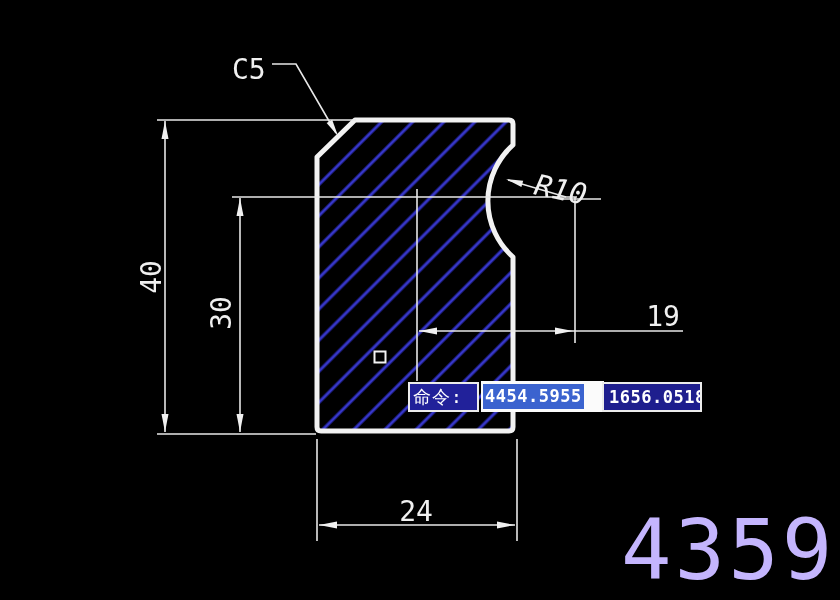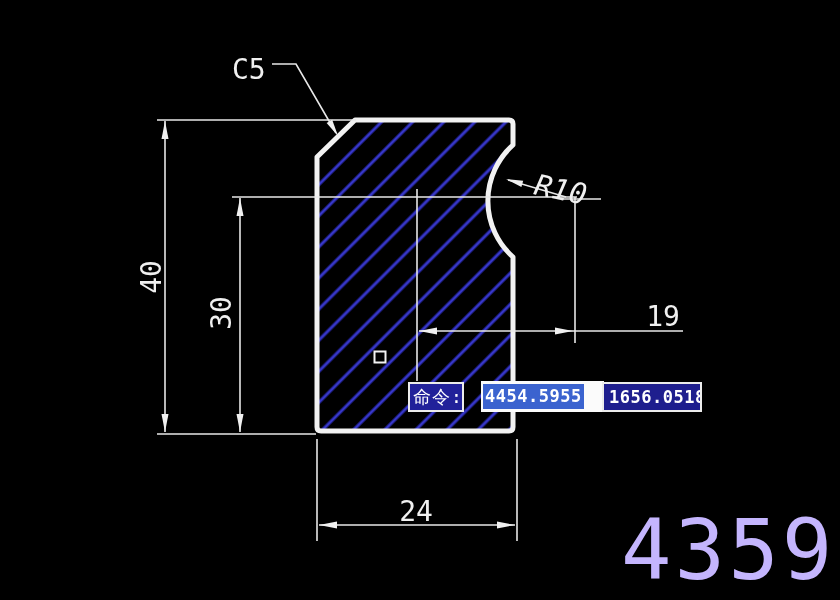--- a/index.html
+++ b/index.html
@@ -11,21 +11,21 @@
   svg text{fill:#f0f0f0;font-family:"DejaVu Sans Mono",monospace;}
   .dim-text{font-size:28px;}
   .r10-text{font-size:29px;font-style:italic;}
 
   
   .cmd-box{
     position:absolute;box-sizing:border-box;display:flex;align-items:center;
     border:2px solid #ececec;color:#ffffff;background:#21219a;
     font-size:18px;line-height:1;white-space:nowrap;overflow:hidden;
   }
-  #cmd-prompt{left:408px;top:382px;width:56px;height:30px;padding-left:3px;letter-spacing:1px;}
+  #cmd-prompt{left:408px;top:382px;width:71px;height:30px;padding-left:3px;letter-spacing:1px;}
   #coord-x-field{
     position:absolute;box-sizing:border-box;left:481px;top:381px;width:123px;height:31px;
     background:#fbfbfb;display:flex;align-items:center;padding:2px;
   }
   #coord-x-field .selected-text{
     background:#3b63cf;color:#ffffff;font-size:17px;font-weight:bold;
     line-height:25px;height:25px;padding:0 2px;letter-spacing:0.5px;
   }
   #coord-y-box{left:602px;top:382px;width:100px;height:30px;background:#1e1e8e;
     font-size:17px;font-weight:bold;padding-left:5px;letter-spacing:0.5px;}

